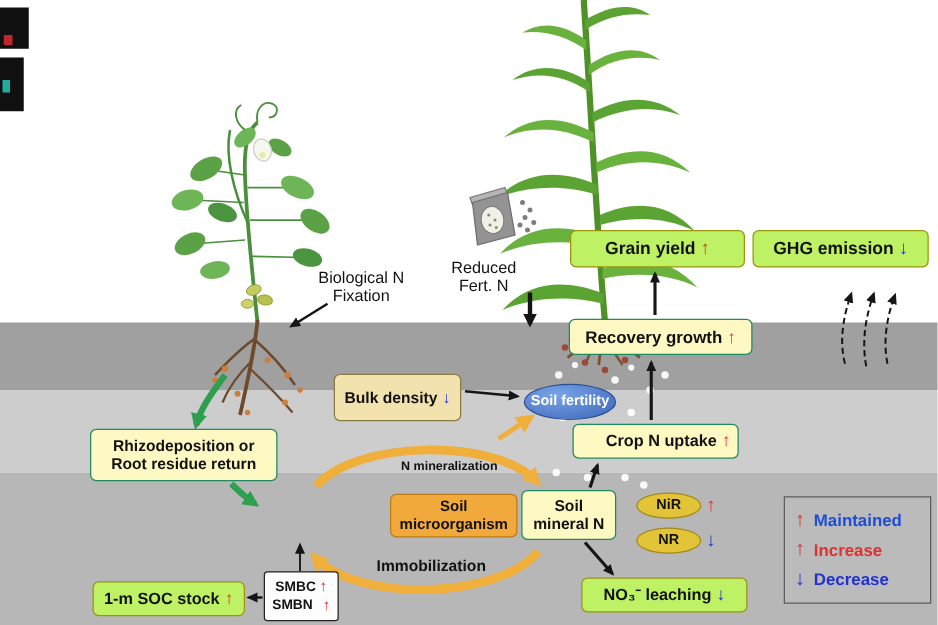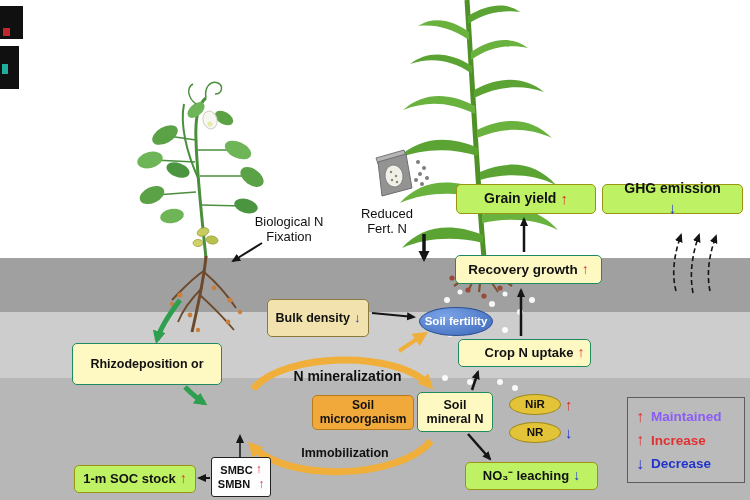--- a/index.html
+++ b/index.html
@@ -201,52 +201,53 @@
   </div>
 
   <div class="note" style="left:243px;top:214px;width:92px;font-size:13px;">
     <div>Biological N</div>
     <div>Fixation</div>
   </div>
   <div class="note" style="left:356px;top:206px;width:62px;font-size:13px;">
     <div>Reduced</div>
     <div>Fert. N</div>
   </div>
-  <div class="note" style="left:280px;top:368px;width:135px;font-size:14px;font-weight:700;">
+  <div class="note" style="left:292px;top:368px;width:135px;font-size:10px;font-weight:700;">
     <span>N mineralization</span>
   </div>
   <div class="note" style="left:285px;top:446px;width:120px;font-size:12.5px;font-weight:700;">
     <span>Immobilization</span>
   </div>
 
   <div class="box yellow" style="left:456px;top:184px;width:140px;height:30px;font-size:14px;">
     <span>Grain yield</span>
     <span class="arrow up" style="font-size:15px;">↑</span>
   </div>
-  <div class="box yellow" style="left:602px;top:184px;width:141px;height:30px;font-size:14px;flex-direction:column;">
+  <div class="box yellow" style="left:602px;top:184px;width:141px;height:30px;font-size:14px;">
     <span>GHG emission</span>
     <span class="arrow down" style="font-size:15px;">↓</span>
   </div>
   <div class="box green" style="left:455px;top:255px;width:147px;height:29px;font-size:13.5px;">
     <span>Recovery growth</span>
     <span class="arrow up" style="font-size:14px;">↑</span>
   </div>
   <div class="box cream" style="left:267px;top:299px;width:102px;height:38px;font-size:12.5px;">
     <span>Bulk density</span>
     <span class="arrow down" style="font-size:13px;">↓</span>
   </div>
   <div class="box blueell" style="left:419px;top:307px;width:74px;height:29px;font-size:11.5px;">
     <span>Soil fertility</span>
   </div>
   <div class="box green" style="left:458px;top:339px;width:133px;height:28px;font-size:13px;padding-left:20px;">
     <span>Crop N uptake</span>
     <span class="arrow up" style="font-size:14px;">↑</span>
   </div>
   <div class="box green" style="left:72px;top:343px;width:150px;height:42px;font-size:12.5px;flex-direction:column;gap:0;">
     <span>Rhizodeposition or</span>
+    <span>Root residue return</span>
   </div>
   <div class="box orangeb" style="left:312px;top:395px;width:102px;height:35px;font-size:12px;flex-direction:column;gap:0;">
     <span>Soil</span>
     <span>microorganism</span>
   </div>
   <div class="box green" style="left:417px;top:392px;width:76px;height:40px;font-size:12.5px;flex-direction:column;gap:0;">
     <span>Soil</span>
     <span>mineral N</span>
   </div>
 
@@ -278,21 +279,21 @@
     </div>
     <div style="display:flex;align-items:flex-start;gap:8px;">
       <span>SMBN</span>
       <span class="arrow up" style="font-size:12px;">↑</span>
     </div>
   </div>
 
   <div id="legend" style="left:627px;top:397px;width:118px;height:86px;">
     <div class="lrow">
       <span class="arrow up lsym">↑</span>
-      <span style="color:#8b5cf6;">Maintained</span>
+      <span style="color:#1d4ed8;">Maintained</span>
     </div>
     <div class="lrow">
       <span class="arrow up lsym">↑</span>
       <span style="color:#e03131;">Increase</span>
     </div>
     <div class="lrow">
       <span class="arrow down lsym">↓</span>
       <span style="color:#2233cc;">Decrease</span>
     </div>
   </div>

